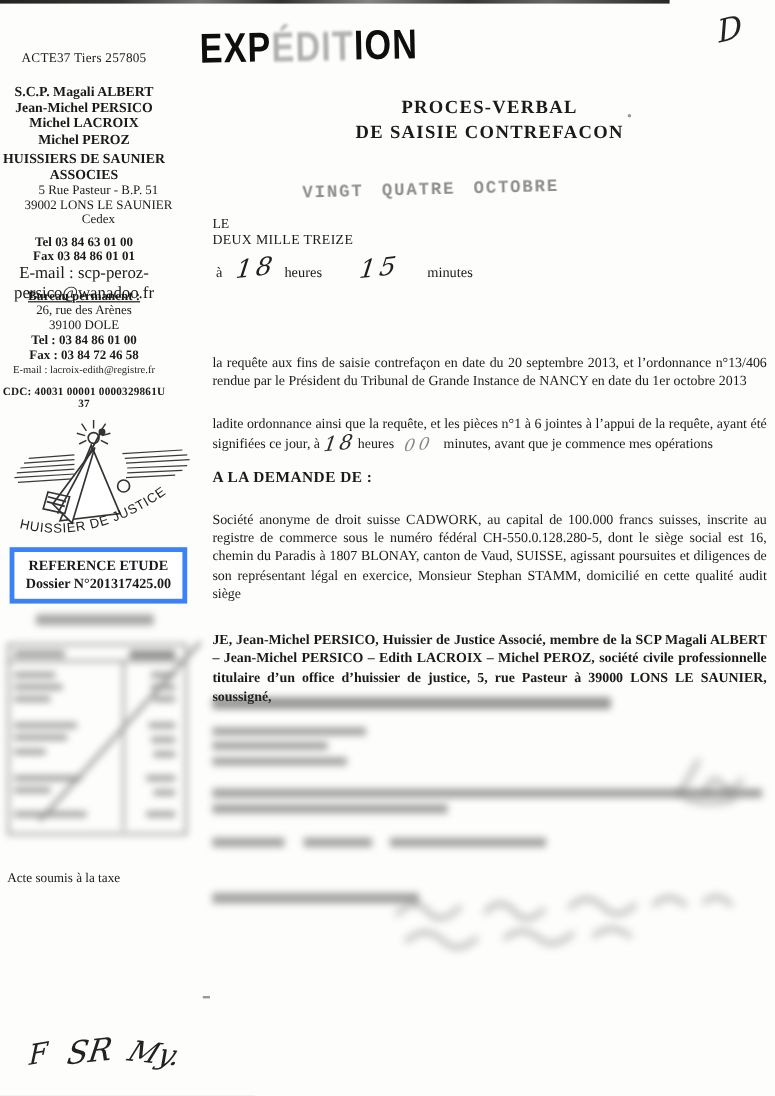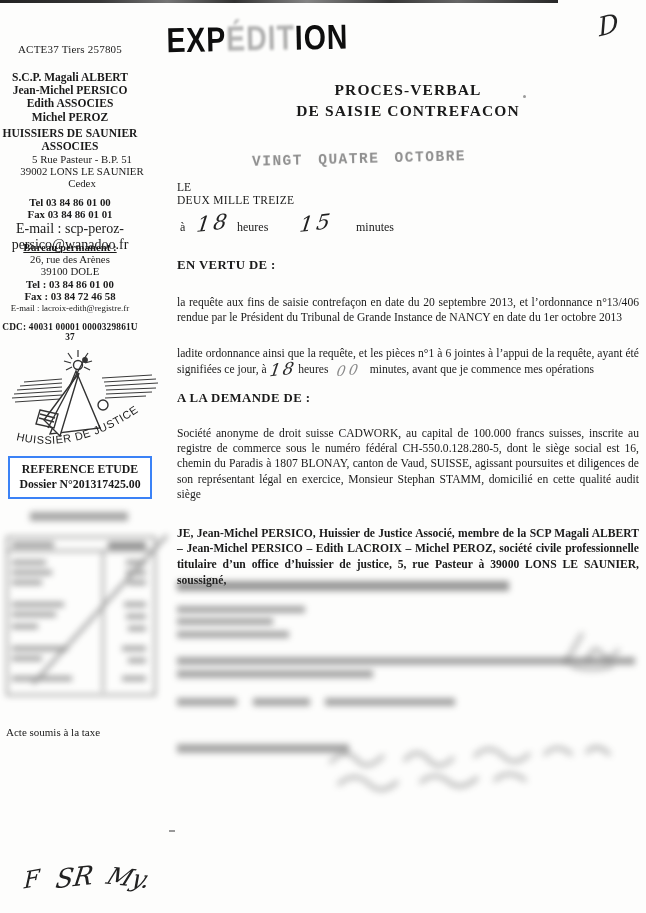--- a/index.html
+++ b/index.html
@@ -24,21 +24,21 @@
   .telfax     { top:196px; font-weight:bold; font-size:10.8px; line-height:12px; }
   .email      { top:221px; font-size:14px; }
   .bureau     { top:241px; font-size:10.8px; line-height:12.2px; }
   .bureau .bh { font-weight:bold; text-decoration:underline; }
   .bureau .bb { font-weight:bold; }
   .bureau .be { font-size:8.8px; }
   .cdc        { top:322px; font-weight:bold; font-size:9.3px; letter-spacing:.2px; }
 
   .logo-wrap  { top:348px; left:10px; width:150px; height:104px; }
 
-  .refbox { top:456px; left:8px; width:136px; border:2px solid #3b82f6;
+  .refbox { top:456px; left:8px; width:136px; border:4px solid #3b82f6;
     padding:4px 2px 5px; text-align:center; font-weight:bold;
     font-size:11.8px; line-height:15px; background:#fff; }
 
   .tax-note { top:726px; left:6px; font-size:11px; }
 
   
   .blur-table { top:504px; left:4px; width:152px; height:200px;
     filter:blur(3px); opacity:.52; }
   .blur-table .bt-title { position:absolute; top:8px; left:26px; width:98px; height:9px; background:#555; }
   .blur-table .bt-box { position:absolute; top:32px; left:2px; width:146px; height:156px; border:2px solid #333; }
@@ -125,37 +125,37 @@
     <div>DE SAISIE CONTREFACON</div>
   </div>
 
   <div class="abs speck"></div>
 
   <div class="abs lh acte-ref">ACTE37 Tiers 257805</div>
 
   <div class="abs lh names">
     <div>S.C.P. Magali ALBERT</div>
     <div>Jean-Michel PERSICO</div>
-    <div>Edith ASSOCIES</div>
+    <div>Michel LACROIX</div>
     <div>Michel PEROZ</div>
   </div>
 
   <div class="abs lh office">
     <div>HUISSIERS DE SAUNIER</div>
     <div>ASSOCIES</div>
   </div>
 
   <div class="abs lh addr">
     <div>5 Rue Pasteur - B.P. 51</div>
     <div>39002 LONS LE SAUNIER</div>
     <div>Cedex</div>
   </div>
 
   <div class="abs lh telfax">
-    <div>Tel 03 84 86 01 00</div>
+    <div>Tel 03 84 63 01 00</div>
     <div>Fax 03 84 86 01 01</div>
   </div>
 
   <div class="abs lh email">E-mail : scp-peroz-persico@wanadoo.fr</div>
 
   <div class="abs lh bureau">
     <div class="bh">Bureau permanent :</div>
     <div>26, rue des Arènes</div>
     <div>39100 DOLE</div>
     <div class="bb">Tel : 03 84 86 01 00</div>
@@ -256,21 +256,20 @@
   <div class="abs rc le-line">LE</div>
 
   <div class="abs rc time-row">
     <span class="tr-at">à</span>
     <span class="tr-hours hw-big">18</span>
     <span class="tr-hlabel">heures</span>
     <span class="tr-minutes hw-big">15</span>
     <span class="tr-mlabel">minutes</span>
   </div>
 
-  <div class="abs rc sec-head h-envertu">EN VERTU DE :</div>
 
   <p class="abs rc para p1">la requête aux fins de saisie contrefaçon  en date du 20 septembre 2013, et l’ordonnance n°13/406  rendue par le Président du Tribunal de Grande Instance de NANCY en date du 1er octobre 2013</p>
 
   <p class="abs rc para p2"><span>ladite ordonnance ainsi que la requête, et les pièces  n°1 à 6 jointes à l’appui de la requête, ayant été signifiées ce jour, à</span> <span class="hw-inline">18</span> <span>heures</span>&nbsp;&nbsp; <span class="hw-inline hw-gray">00</span>&nbsp;&nbsp; <span>minutes,  avant que je commence mes opérations</span></p>
 
   <div class="abs rc sec-head h-demande">A LA DEMANDE DE :</div>
 
   <p class="abs rc para p3">Société anonyme de droit suisse CADWORK, au capital de 100.000 francs suisses, inscrite au registre de commerce sous le numéro fédéral CH-550.0.128.280-5, dont le siège social est 16, chemin du Paradis à 1807 BLONAY, canton de Vaud, SUISSE, agissant poursuites et diligences de son représentant légal en exercice, Monsieur Stephan STAMM,  domicilié en cette qualité audit siège</p>
 
   <p class="abs rc para p-je">JE, Jean-Michel PERSICO, Huissier de Justice Associé, membre de la SCP Magali ALBERT – Jean-Michel PERSICO – Edith LACROIX – Michel PEROZ, société civile professionnelle titulaire d’un office d’huissier de justice, 5, rue Pasteur à 39000 LONS LE SAUNIER, soussigné,</p>

